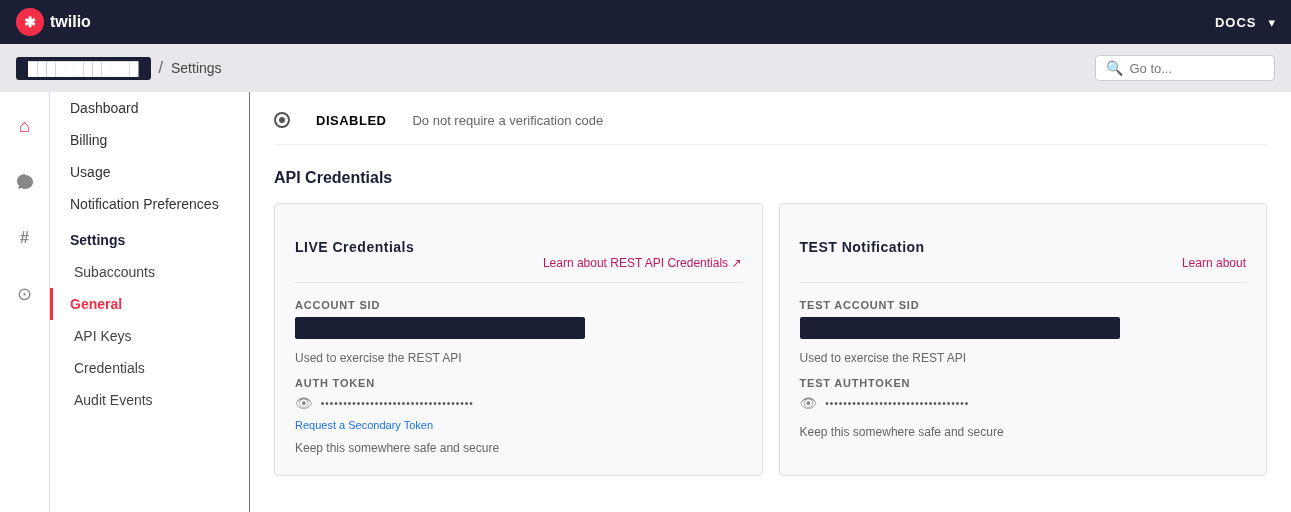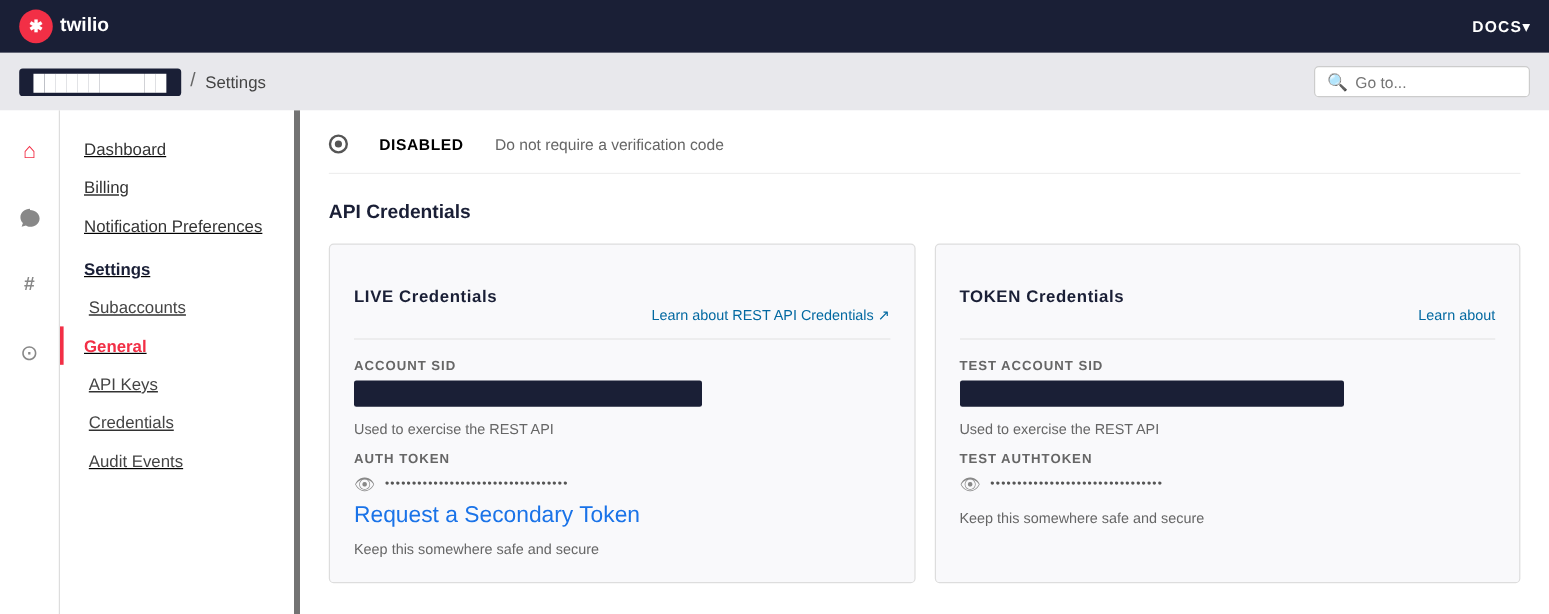--- a/index.html
+++ b/index.html
@@ -17,21 +17,21 @@
     .top-nav-left { display: flex; align-items: center; gap: 8px; }
     .twilio-logo {
       display: flex; align-items: center; gap: 6px;
       color: #fff; font-weight: 700; font-size: 16px;
     }
     .twilio-logo-icon {
       width: 28px; height: 28px; background: #f22f46; border-radius: 50%;
       display: flex; align-items: center; justify-content: center;
       color: white; font-weight: bold; font-size: 14px;
     }
-    .top-nav-right { display: flex; align-items: center; gap: 0; color: #fff; font-size: 13px; }
+    .top-nav-right { display: flex; align-items: center; gap: 12px; color: #fff; font-size: 13px; }
     .docs-link { color: #fff; font-weight: 600; letter-spacing: 1px; font-size: 13px; }
 
     
     .breadcrumb-bar {
       height: 48px;
       background: #e8e8ec;
       display: flex;
       align-items: center;
       padding: 0 16px;
       gap: 8px;
@@ -84,24 +84,23 @@
       width: 36px; height: 36px;
       display: flex; align-items: center; justify-content: center;
       border-radius: 4px; cursor: pointer; color: #555; font-size: 18px;
     }
     .icon-sidebar-item.active { color: #f22f46; }
 
     
     .left-nav {
       width: 200px;
       background: #fff;
-      border-right: 5px solid #737373;
-      padding: 16px 0;
+      border-right: 1px solid #737373;
+      padding: 0 0;
       overflow-y: auto;
-      text-decoration: underline;
     }
     .left-nav-item {
       padding: 8px 20px;
       font-size: 14px;
       color: #333;
       cursor: pointer;
     }
     .left-nav-item.section-header {
       font-weight: 700;
       color: #1a1f36;
@@ -165,42 +164,42 @@
       align-items: center;
       justify-content: space-between;
       margin-bottom: 16px;
       padding-bottom: 12px;
       border-bottom: 1px solid #e5e5e5;
     }
     .cred-card-title {
       font-weight: 700; font-size: 14px; color: #1a1f36; letter-spacing: 0.5px;
     }
     .learn-link {
-      color: #0369a1; font-size: 12px; text-decoration: none; cursor: pointer;
+      color: #be185d; font-size: 12px; text-decoration: none; cursor: pointer;
       display: flex; align-items: center; gap: 3px; margin-top: 32px;
     }
 
     .field-label {
       font-size: 11px; font-weight: 600; color: #666; letter-spacing: 0.8px;
       text-transform: uppercase; margin-bottom: 6px; margin-top: 12px;
     }
     .field-value-masked {
       background: #1a1f36; height: 22px; border-radius: 2px;
       width: 90%; max-width: 290px;
     }
     .field-description {
       font-size: 12px; color: #666; margin-top: 12px;
     }
     .auth-row {
       display: flex; align-items: center; gap: 8px; margin-top: 4px;
     }
     .eye-icon { color: #888; font-size: 14px; cursor: pointer; }
     .dots-value { color: #555; font-size: 10px; letter-spacing: 1px; }
     .request-link {
-      color: #1a73e8; font-size: 19px; cursor: pointer; text-decoration: none;
+      color: #1a73e8; font-size: 11px; cursor: pointer; text-decoration: none;
       display: block; margin-top: 8px;
     }
     .safe-text { font-size: 12px; color: #666; margin-top: 10px; }
   </style>
 </head>
 <body>
 
 <div class="top-nav">
   <div class="top-nav-left">
     <div class="twilio-logo">
@@ -235,20 +234,21 @@
         <path d="M10 2C5.58 2 2 5.13 2 9c0 1.9.8 3.62 2.1 4.9L3 17l3.6-1.1C7.6 16.6 8.78 17 10 17c4.42 0 8-3.13 8-7s-3.58-7-8-7z" fill="#888"></path>
       </svg>
     </div>
     <div class="icon-sidebar-item" style="font-size:16px;font-weight:700;color:#888;">#</div>
     <div class="icon-sidebar-item" style="font-size:18px;color:#888;">⊙</div>
   </div>
 
   <div class="left-nav">
     <div class="left-nav-item">Dashboard</div>
     <div class="left-nav-item">Billing</div>
+    <div class="left-nav-item">Usage</div>
     <div class="left-nav-item">Notification Preferences</div>
     <div class="left-nav-item section-header">Settings</div>
     <div class="left-nav-item sub">Subaccounts</div>
     <div class="left-nav-item active">General</div>
     <div class="left-nav-item sub">API Keys</div>
     <div class="left-nav-item sub">Credentials</div>
     <div class="left-nav-item sub">Audit Events</div>
   </div>
 
   <div class="content">
@@ -279,21 +279,21 @@
         <div class="auth-row">
           <span class="eye-icon">👁</span>
           <span class="dots-value">••••••••••••••••••••••••••••••••••</span>
         </div>
         <a class="request-link">Request a Secondary Token</a>
         <div class="safe-text">Keep this somewhere safe and secure</div>
       </div>
 
       <div class="cred-card">
         <div class="cred-card-header">
-          <span class="cred-card-title">TOKEN Credentials</span>
+          <span class="cred-card-title">TEST Notification</span>
           <a class="learn-link">Learn about</a>
         </div>
 
         <div class="field-label">TEST ACCOUNT SID</div>
         <div class="field-value-masked" style="max-width:320px;"></div>
         <div class="field-description">Used to exercise the REST API</div>
 
         <div class="field-label">TEST AUTHTOKEN</div>
         <div class="auth-row">
           <span class="eye-icon">👁</span>

